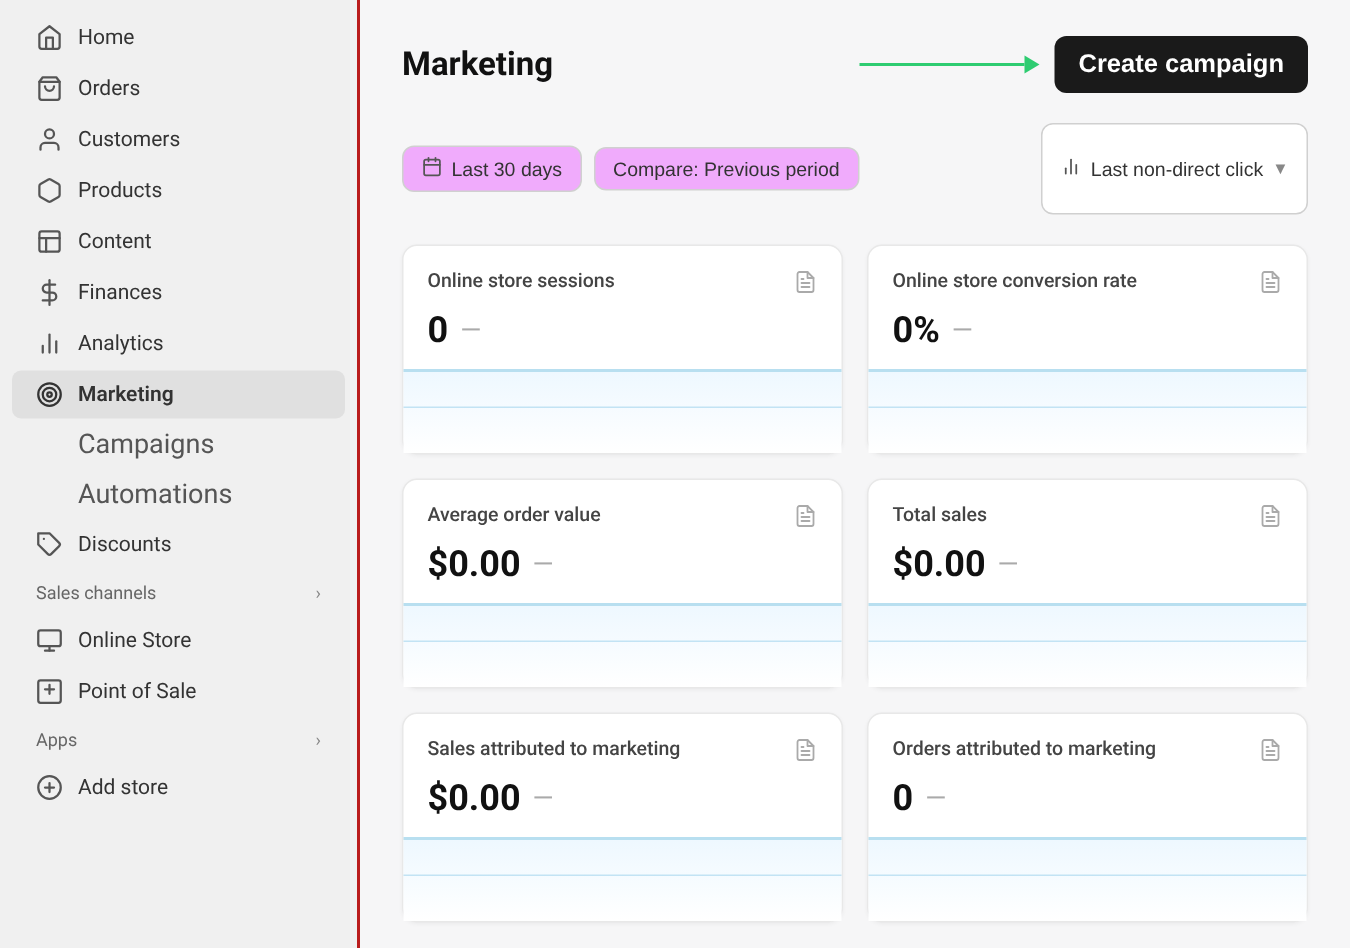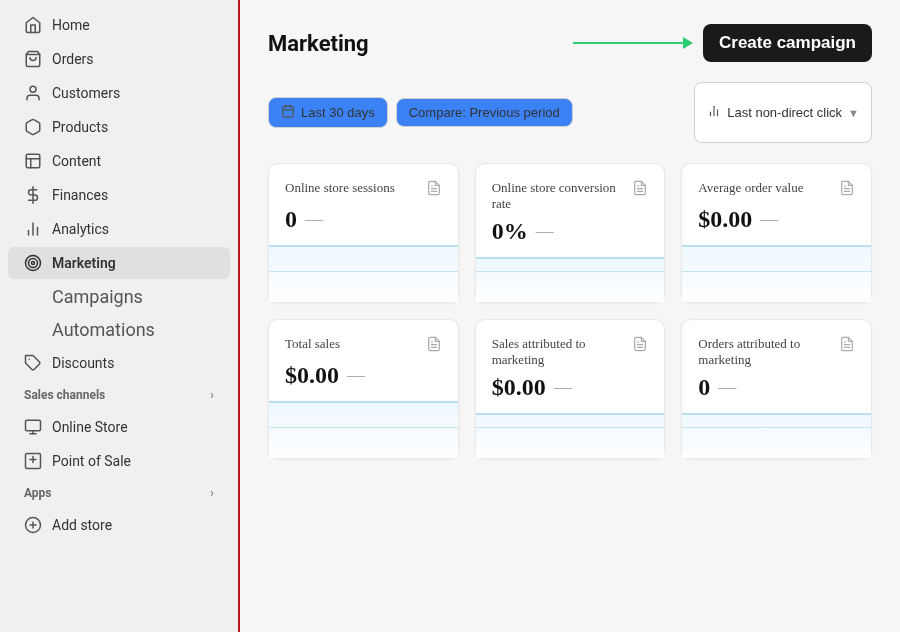--- a/index.html
+++ b/index.html
@@ -49,21 +49,21 @@
       flex-shrink: 0;
     }
     .sidebar-section-label {
       display: flex;
       align-items: center;
       justify-content: space-between;
       padding: 7px 16px;
       margin: 1px 8px;
       color: #666;
       font-size: 12px;
-      font-weight: 700;
+      font-weight: 400;
       text-transform: none;
       letter-spacing: 0;
       cursor: pointer;
     }
     .sidebar-sub-item {
       display: flex;
       align-items: center;
       gap: 10px;
       padding: 5px 16px 5px 44px;
       cursor: pointer;
@@ -145,21 +145,21 @@
       display: flex;
       align-items: center;
       gap: 8px;
       margin-bottom: 20px;
     }
     .filter-btn {
       display: flex;
       align-items: center;
       gap: 6px;
       border: 1px solid #d0d0d0;
-      background: #3b82f6;
+      background: #f0abfc;
       border-radius: 8px;
       padding: 6px 12px;
       font-size: 13px;
       cursor: pointer;
       color: #333;
     }
     .filter-spacer {
       flex: 1;
     }
     .dropdown-btn {
@@ -171,23 +171,22 @@
       border-radius: 8px;
       padding: 21px 12px;
       font-size: 13px;
       cursor: pointer;
       color: #333;
     }
 
     
     .cards-grid {
       display: grid;
-      grid-template-columns: 1fr 1fr 1fr;
+      grid-template-columns: 1fr 1fr;
       gap: 16px;
-      font-family: Liberation Serif, serif;
     }
     .metric-card {
       background: #fff;
       border-radius: 10px;
       border: 1px solid #e8e8e8;
       padding: 16px 16px 0 16px;
       display: flex;
       flex-direction: column;
       min-height: 140px;
       box-shadow: 0 1px 3px rgba(0,0,0,0.05);

